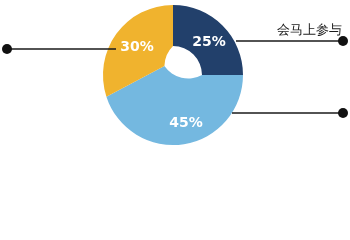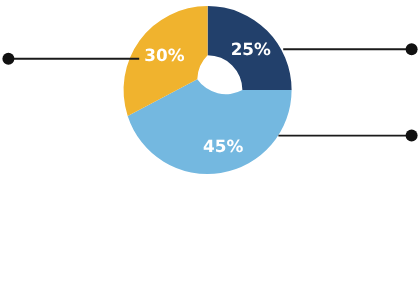--- a/index.html
+++ b/index.html
@@ -107,15 +107,16 @@
 
       <line class="callout-line" x1="343" y1="41" x2="236" y2="41"></line>
       <circle class="callout-dot" cx="343" cy="41" r="5"></circle>
 
       <line class="callout-line" x1="343" y1="113" x2="232" y2="113"></line>
       <circle class="callout-dot" cx="343" cy="113" r="5"></circle>
     </g>
   </svg>
 
 
+  <div class="callout-label top-right">会马上参与</div>
 
 
 </div>
 
 </body></html>

